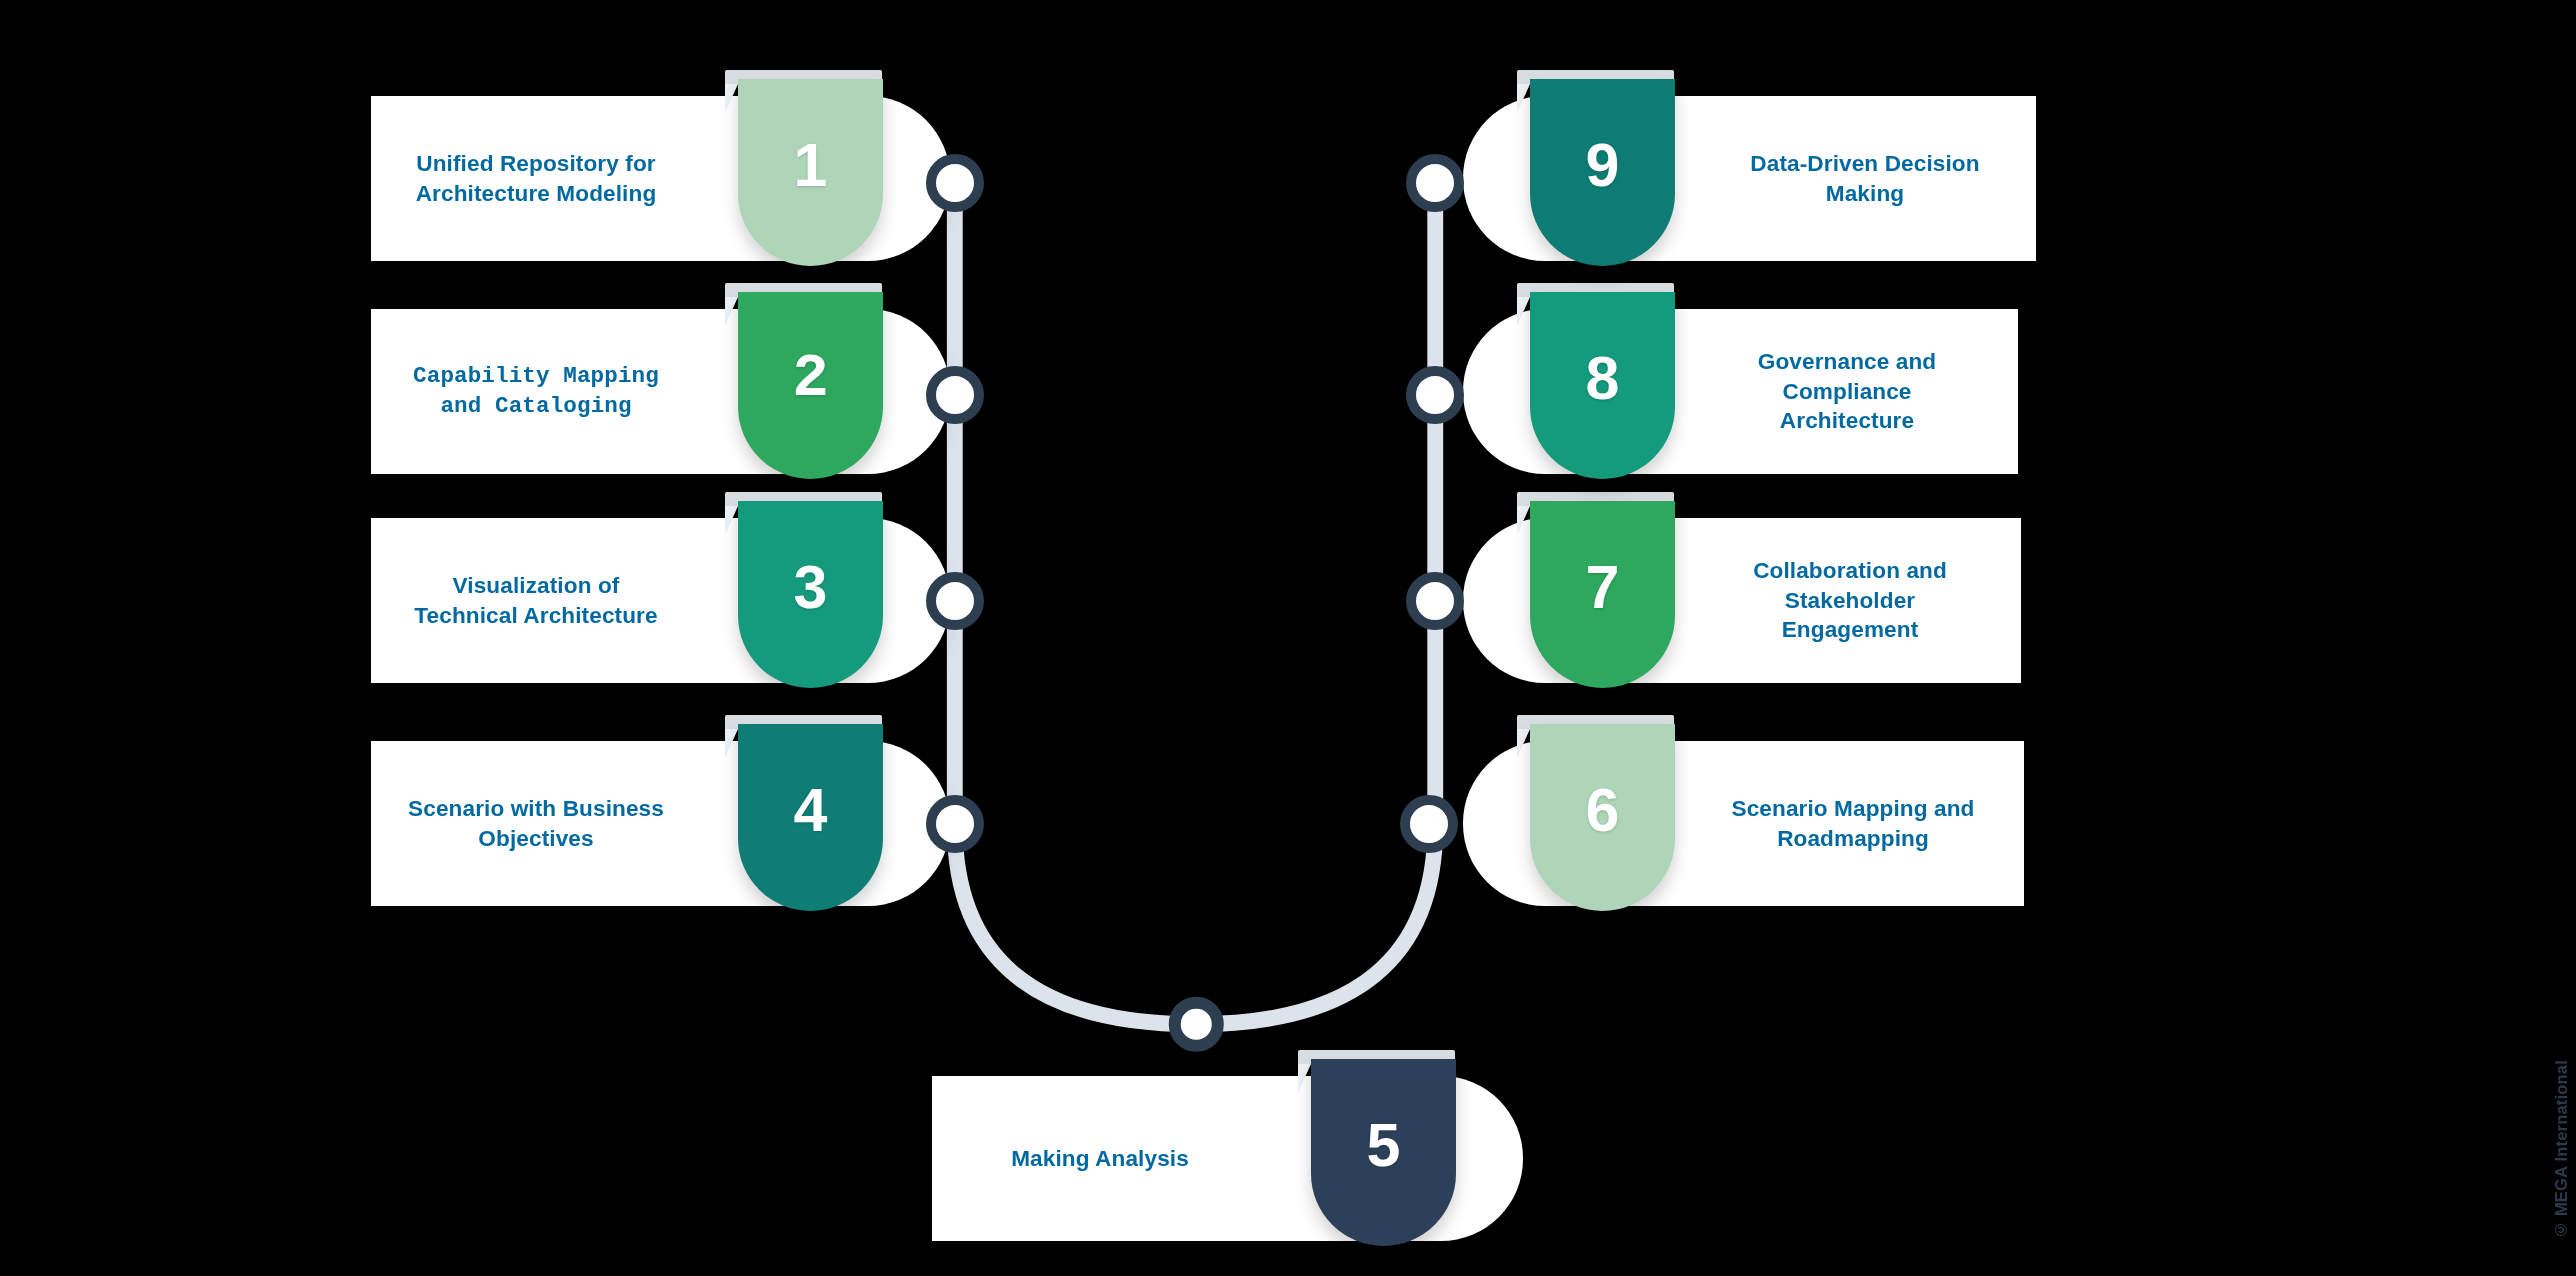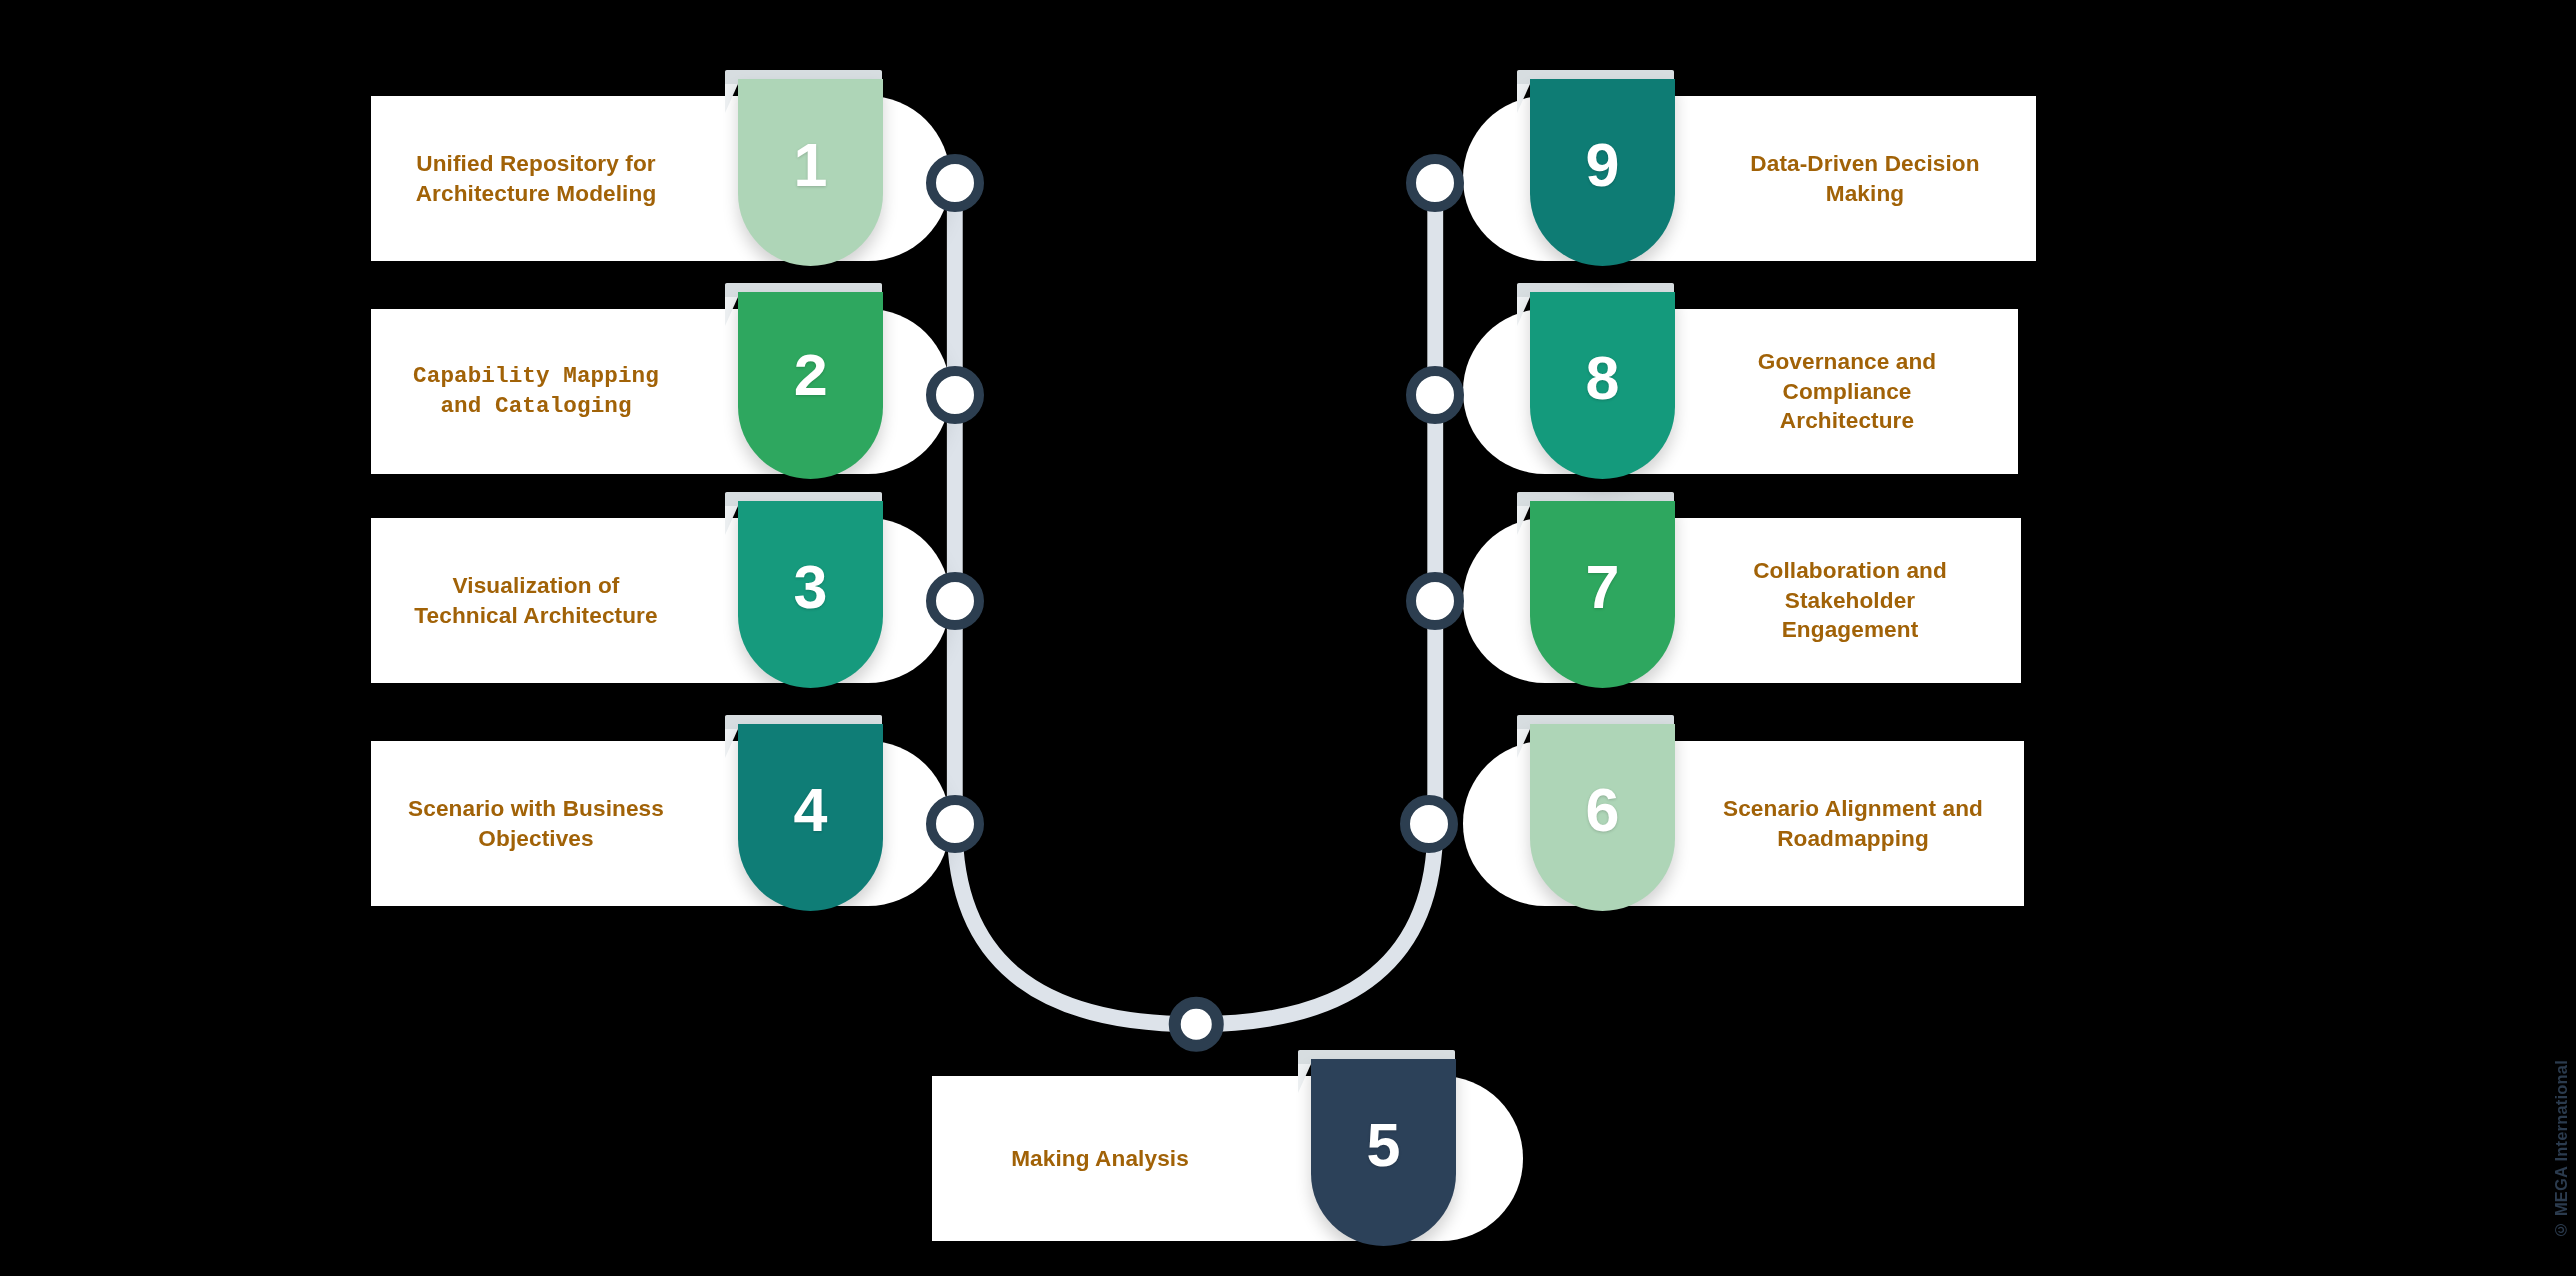--- a/index.html
+++ b/index.html
@@ -39,21 +39,21 @@
   }
   .card.center .card-body{
     left:0; right:0;
     border-radius:0 82px 82px 0;
   }
 
   .card-label{
     position:absolute;
     top:0; height:165px;
     display:flex; align-items:center;
-    color:#a16207;
+    color:#0369a1;
     font-size:22.6px;
     font-weight:700;
     line-height:1.32;
     letter-spacing:0.1px;
     z-index:5;
     text-align:center;
   }
   .card.left  .card-label{ left:37px;  width:256px; justify-content:center; }
   .card.right .card-label{ right:37px; width:268px; justify-content:center; }
   .card.center .card-label{ left:37px; width:262px; justify-content:center; }
@@ -215,21 +215,21 @@
       <div class="badge-flap"></div>
       <div class="badge-fold"></div>
       <div class="badge" style="background:#2c4159;">
         <span class="badge-num">5</span>
       </div>
     </div>
   </div>
 
   <div class="card right" style="left:1463px; width:561px; top:741px;">
     <div class="card-body"></div>
-    <div class="card-label">Scenario Alignment and Roadmapping</div>
+    <div class="card-label">Scenario Mapping and Roadmapping</div>
     <div class="badge-wrap">
       <div class="badge-flap"></div>
       <div class="badge-fold"></div>
       <div class="badge" style="background:#aed5b7;">
         <span class="badge-num">6</span>
       </div>
     </div>
   </div>
 
   <div class="card right" style="left:1463px; width:558px; top:518px;">

